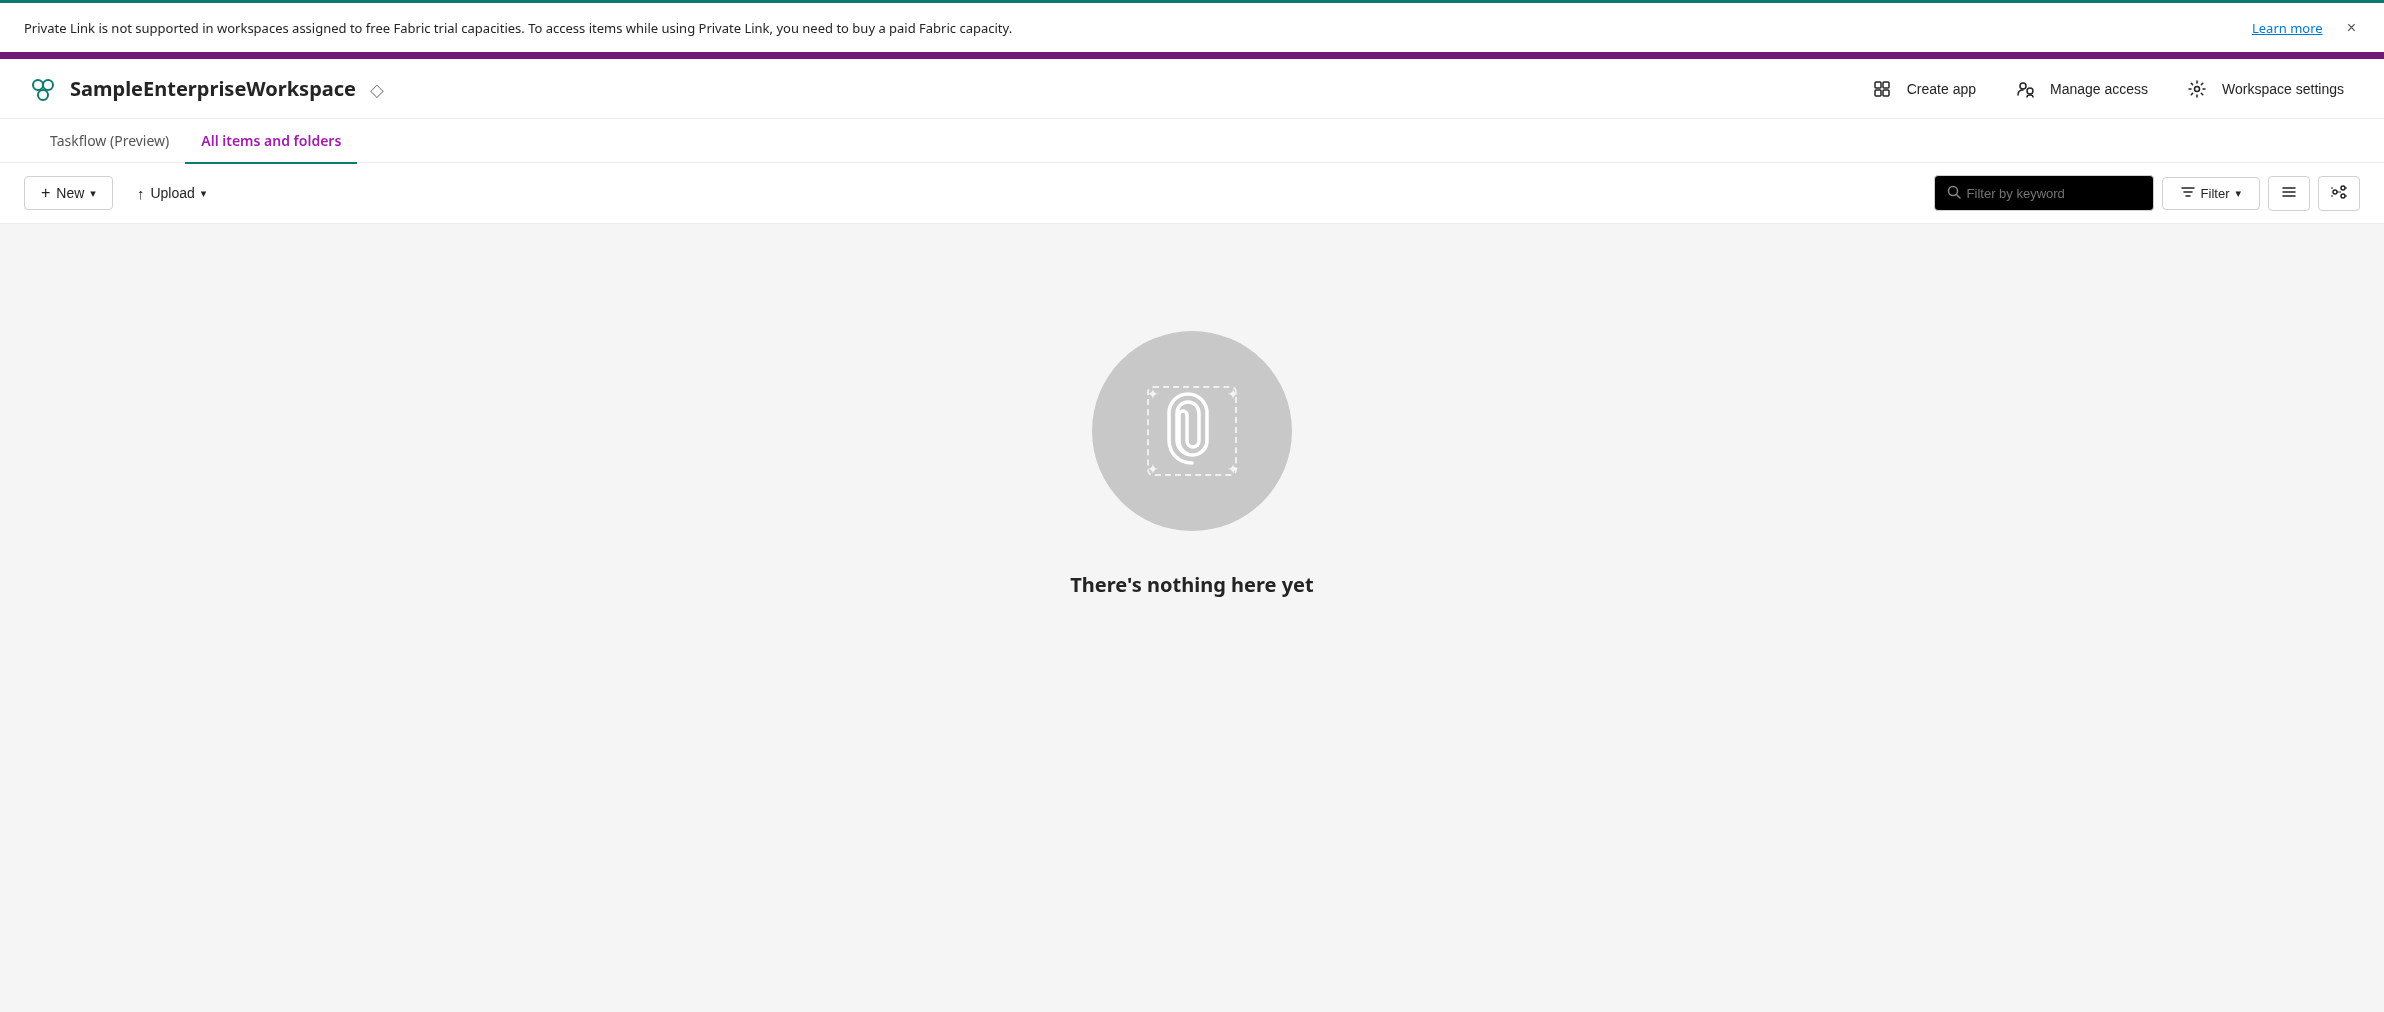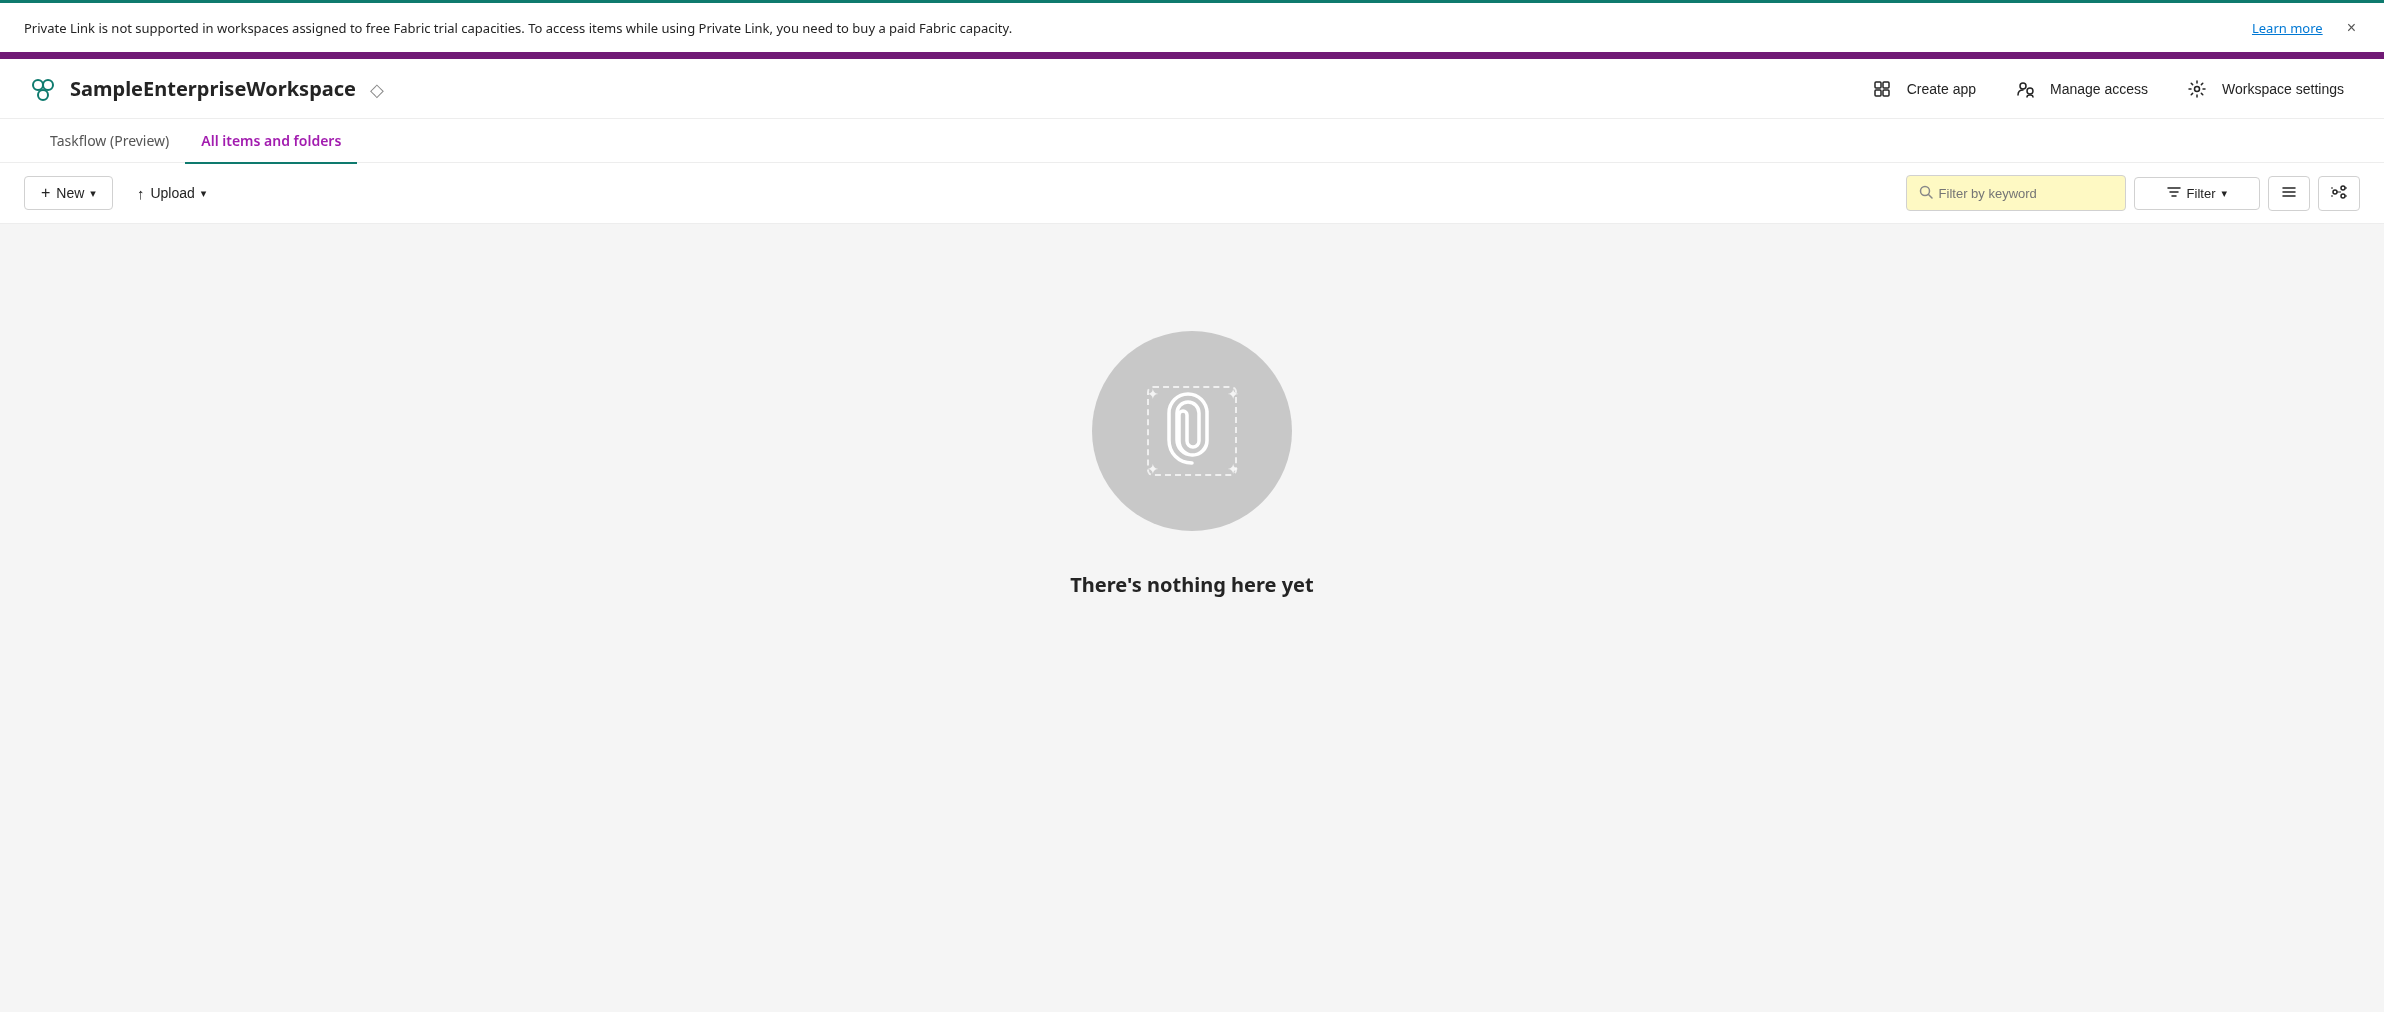--- a/index.html
+++ b/index.html
@@ -167,40 +167,40 @@
       border: none;
       cursor: pointer;
       font-size: 14px;
       color: #242424;
       border-radius: 4px;
     }
 
     .filter-input-wrap {
       display: flex;
       align-items: center;
-      background: #fef9c3;
+      background: #000000;
       border: 1px solid #d1d1d1;
       border-radius: 4px;
       padding: 6px 12px;
       width: 220px;
       gap: 6px;
     }
     .filter-input-wrap input {
       border: none;
       outline: none;
       font-size: 13px;
       color: #888;
       background: transparent;
       width: 100%;
     }
     .btn-filter {
       display: flex;
       align-items: center;
       gap: 6px;
-      padding: 7px 32px;
+      padding: 7px 18px;
       background: #fff;
       border: 1px solid #d1d1d1;
       cursor: pointer;
       font-size: 13px;
       color: #242424;
       border-radius: 4px;
     }
     .btn-icon-only {
       display: flex;
       align-items: center;

